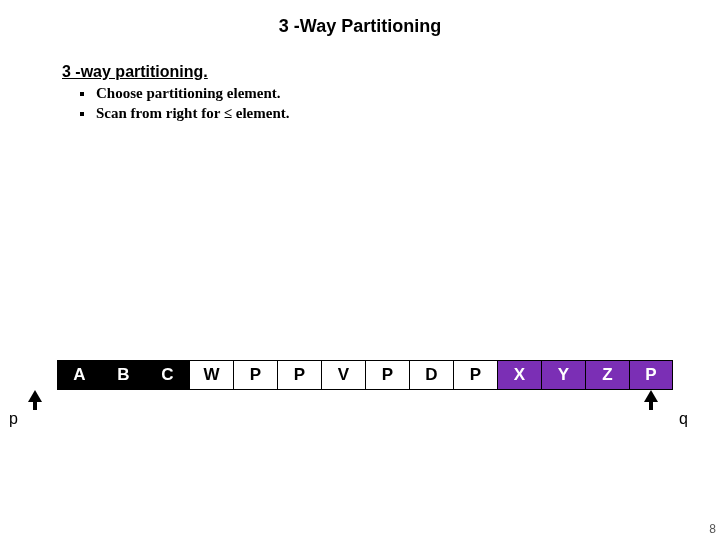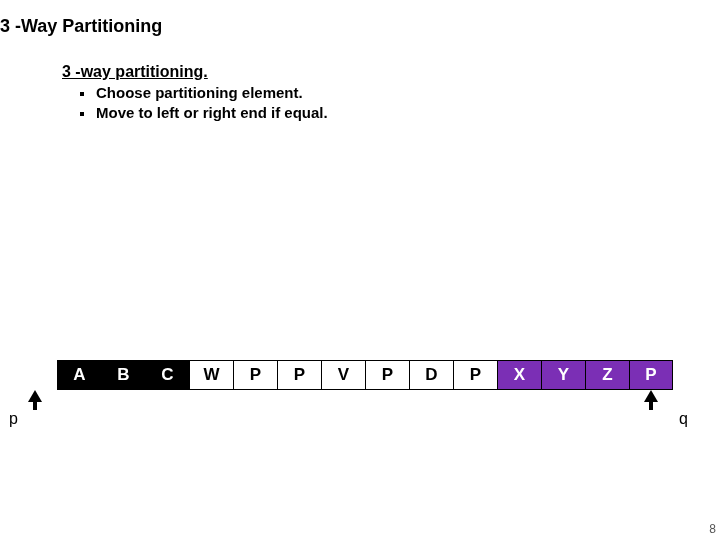--- a/index.html
+++ b/index.html
@@ -7,20 +7,21 @@
     padding: 0;
     width: 720px;
     height: 540px;
     background: #fff;
     font-family: "Comic Sans MS", "Comic Sans", cursive, sans-serif;
     color: #000;
     overflow: hidden;
     position: relative;
   }
   .title {
+    text-align: center;
     font-size: 18px;
     padding-top: 16px;
     font-weight: bold;
   }
   .content {
     margin: 26px 0 0 62px;
   }
   .heading {
     font-size: 16px;
     font-weight: bold;
@@ -30,20 +31,21 @@
     list-style: none;
     margin: 2px 0 0 0;
     padding: 0;
   }
   ul.bullets li {
     font-size: 15px;
     font-weight: bold;
     line-height: 1.35;
     padding-left: 34px;
     position: relative;
+    font-family: Liberation Serif, serif;
   }
   ul.bullets li::before {
     content: "";
     position: absolute;
     left: 18px;
     top: 9px;
     width: 4px;
     height: 4px;
     background: #000;
   }
@@ -117,21 +119,21 @@
 </style>
 </head>
 <body>
 
 <div class="title">3 -Way Partitioning</div>
 
 <div class="content">
   <div class="heading">3 -way partitioning.</div>
   <ul class="bullets">
     <li>Choose partitioning element.</li>
-    <li>Move to left or right end if equal.</li>
+    <li>Scan from right for ≤  element.</li>
   </ul>
 </div>
 
 <div class="array-area">
   <div class="array" id="array-row">
       <div class="cell dark">A</div>
       <div class="cell dark">B</div>
       <div class="cell dark">C</div>
       <div class="cell light">W</div>
       <div class="cell light">P</div>

